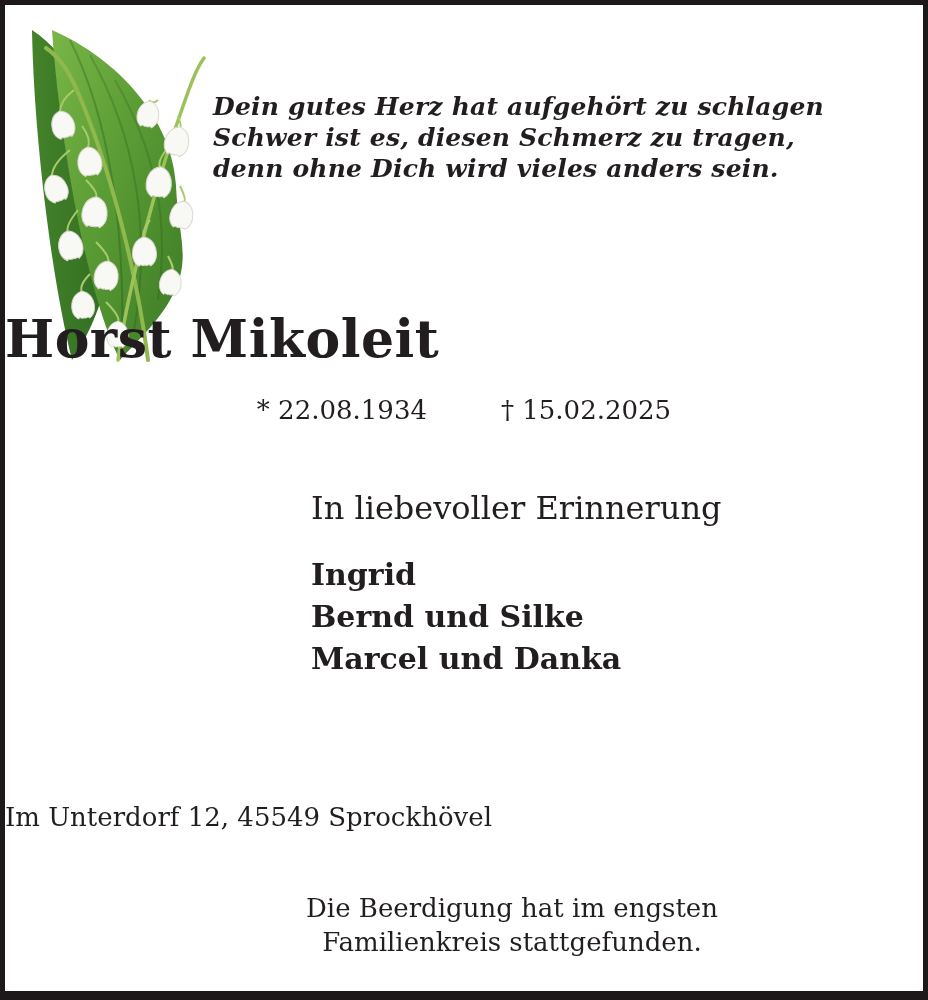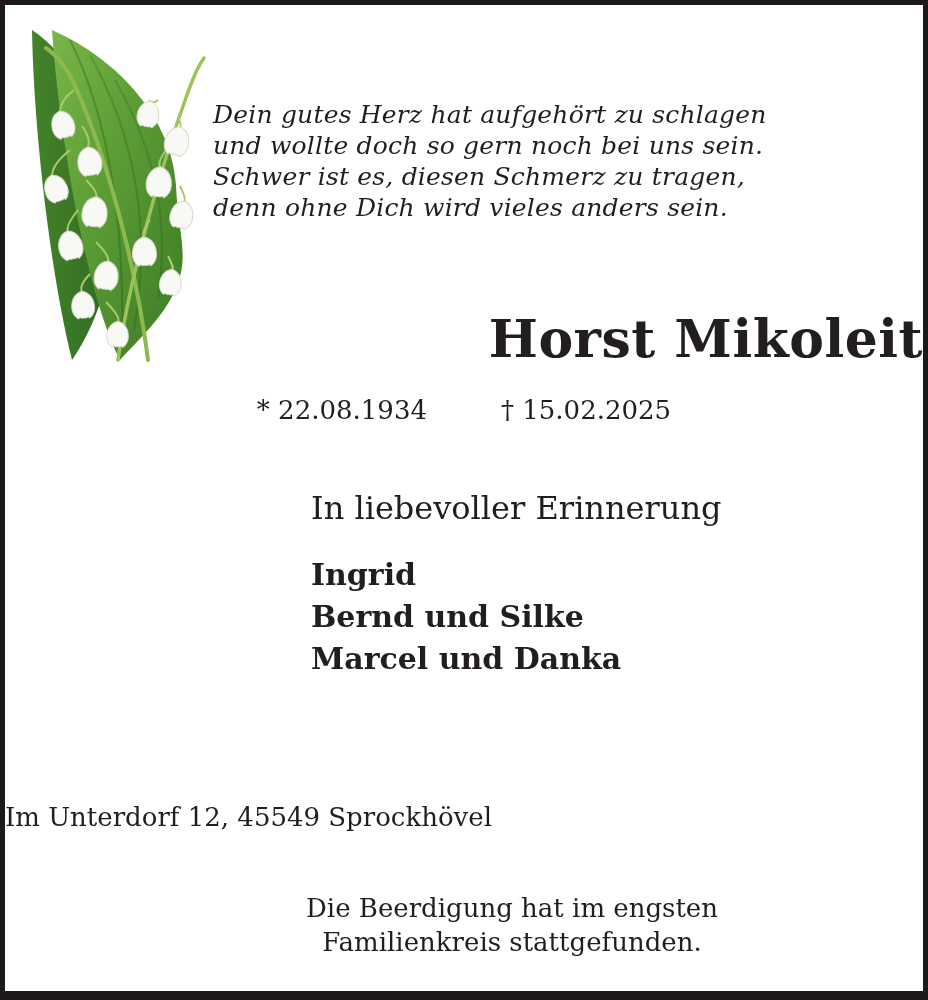--- a/index.html
+++ b/index.html
@@ -14,30 +14,31 @@
     border-bottom:9px solid #1d191a;
     overflow:hidden;
     font-family:"DejaVu Serif","Liberation Serif",serif;
     color:#221e1f;
   }
   .photo{
     position:absolute;left:25px;top:25px;
     width:186px;height:332px;
   }
   .poem{
-    position:absolute;left:208px;top:94px;
+    position:absolute;left:208px;top:86px;
     font-style:italic;
     font-size:25px;line-height:31px;
     letter-spacing:0.2px;
     white-space:nowrap;
+    font-weight:bold;
   }
   .deceased-name{
     position:absolute;left:0;top:303px;width:100%;
     margin:0;
-    text-align:right;
+    text-align:left;
     font-size:52px;font-weight:bold;
     letter-spacing:0.5px;
   }
   .dates{
     position:absolute;left:0;top:390px;width:100%;
     display:flex;justify-content:center;gap:74px;
     font-size:26px;
   }
   .mourn-block{
     position:absolute;left:306px;top:484px;
@@ -121,21 +122,20 @@
     <use href="#bell" x="0" y="0" transform="translate(120,74) rotate(10) scale(0.9)"></use>
     <use href="#bell" x="0" y="0" transform="translate(150,100) rotate(15)"></use>
     <use href="#bell" x="0" y="0" transform="translate(130,140) rotate(5) scale(1.05)"></use>
     <use href="#bell" x="0" y="0" transform="translate(154,174) rotate(12) scale(0.95)"></use>
     <use href="#bell" x="0" y="0" transform="translate(114,210) rotate(-2)"></use>
     <use href="#bell" x="0" y="0" transform="translate(142,242) rotate(8) scale(0.9)"></use>
   </svg>
 
   <div class="poem">
     <div>Dein gutes Herz hat aufgehört zu schlagen</div>
-    <div>und wollte doch so gern noch bei uns sein.</div>
     <div>Schwer ist es, diesen Schmerz zu tragen,</div>
     <div>denn ohne Dich wird vieles anders sein.</div>
   </div>
 
   <h1 class="deceased-name">Horst Mikoleit</h1>
 
   <div class="dates">
     <span>* 22.08.1934</span>
     <span>† 15.02.2025</span>
   </div>

